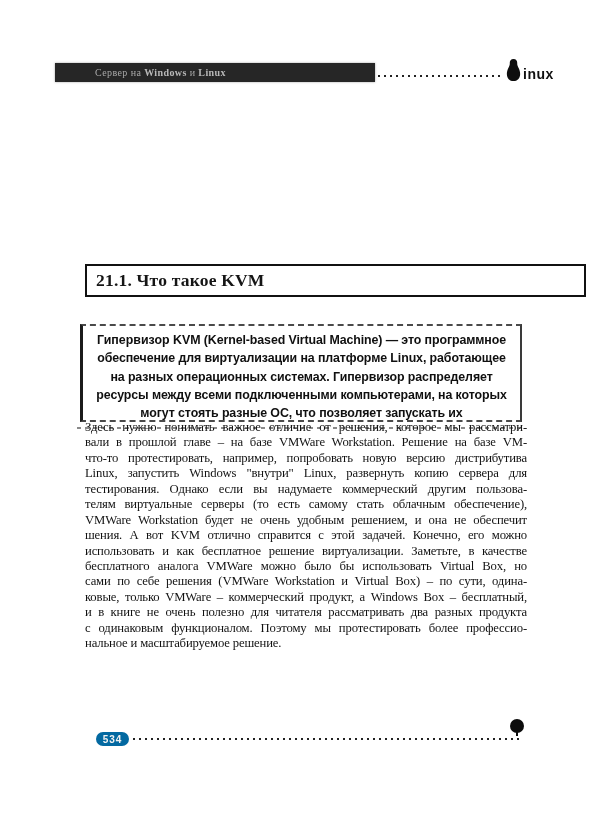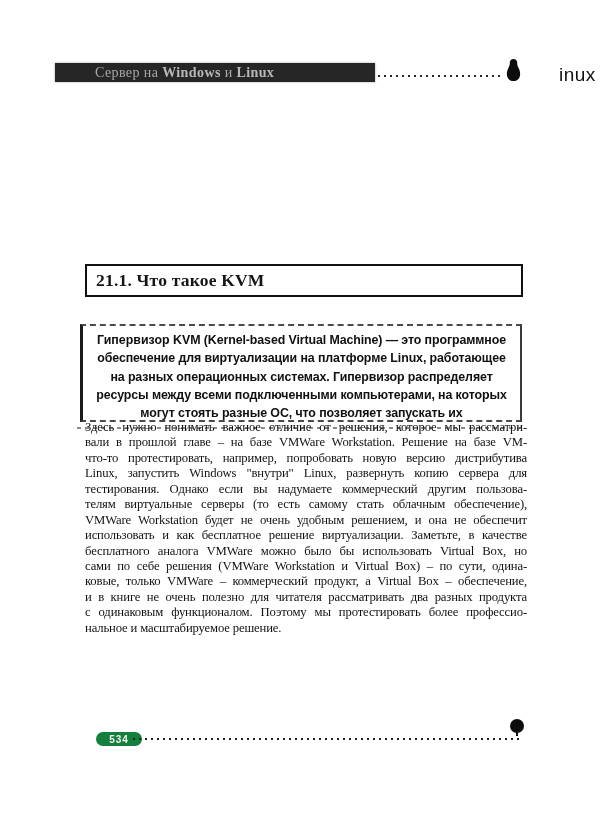--- a/index.html
+++ b/index.html
@@ -15,45 +15,44 @@
 
   
   .header-bar {
     left: 55px; top: 63px; width: 320px; height: 19px;
     background: #262626;
     box-shadow: 0 0 2px #44444480;
     display: flex; align-items: center;
     padding-left: 40px; box-sizing: border-box;
   }
   .header-bar .series {
-    font-size: 14px; letter-spacing: 0.4px;
+    font-size: 10px; letter-spacing: 0.4px;
     color: #a8a8a8; white-space: nowrap;
   }
   .header-bar .series b { color: #b8b8b8; }
   .dotted-rule {
     height: 2px;
     background: repeating-linear-gradient(90deg, #222 0 2px, transparent 2px 6px);
   }
   .header-rule { left: 378px; top: 75px; width: 125px; }
   .linux-logo {
     left: 504px; top: 57px; width: 72px; height: 25px;
     display: flex; align-items: flex-end; gap: 0px;
   }
   .linux-logo svg { display: block; }
   .linux-logo .logo-text {
     font-family: "Liberation Sans", sans-serif;
-    font-weight: 400; font-size: 19px; line-height: 13px;
+    font-weight: 700; font-size: 14px; line-height: 13px;
     letter-spacing: 0.5px; color: #111;
     padding-bottom: 1px;
-    margin-left: 36px;
   }
 
   
   .heading-box {
-    left: 85px; top: 264px; width: 438px; height: 33px;
+    left: 85px; top: 264px; width: 501px; height: 33px;
     border: 2px solid #111; box-sizing: border-box;
     display: flex; align-items: center;
     padding-left: 9px;
     background: #fff;
   }
   .heading-box .heading-text {
     font-weight: 700; font-size: 17.5px; letter-spacing: 0.2px;
     white-space: nowrap;
   }
 
@@ -89,22 +88,22 @@
   .body-paragraph .bline {
     text-align: justify;
     text-align-last: justify;
     white-space: normal;
     overflow: hidden; height: 15.45px;
   }
   .body-paragraph .bline:last-child { text-align-last: left; }
 
   
   .page-badge {
-    left: 96px; top: 732px; width: 46px; height: 14px;
-    background: #15803d; border-radius: 7px;
+    left: 96px; top: 732px; width: 33px; height: 14px;
+    background: #0369a1; border-radius: 7px;
     display: flex; align-items: center; justify-content: center;
     font-family: "Liberation Sans", sans-serif;
     font-size: 10px; font-weight: 700; letter-spacing: 1px;
     color: #f2f2f2;
   }
   .footer-rule { left: 133px; top: 738px; width: 388px; }
   .end-dot {
     left: 510px; top: 719px; width: 14px; height: 14px;
     background: #0c0c0c; border-radius: 50%;
   }
@@ -141,24 +140,25 @@
 
 <div class="abs body-paragraph">
 
 <div class="bline">Здесь нужно понимать важное отличие от решения, которое мы рассматри-</div>
     <div class="bline">вали в прошлой главе – на базе VMWare Workstation. Решение на базе VM-</div>
     <div class="bline">что-то протестировать, например, попробовать новую версию дистрибутива</div>
     <div class="bline">Linux, запустить Windows "внутри" Linux, развернуть копию сервера для</div>
     <div class="bline">тестирования. Однако если вы надумаете коммерческий другим пользова-</div>
     <div class="bline">телям виртуальные серверы (то есть самому стать облачным обеспечение),</div>
     <div class="bline">VMWare Workstation будет не очень удобным решением, и она не обеспечит</div>
+    <div class="bline">шения. А вот KVM отлично справится с этой задачей. Конечно, его можно</div>
     <div class="bline">использовать и как бесплатное решение виртуализации. Заметьте, в качестве</div>
     <div class="bline">бесплатного аналога VMWare можно было бы использовать Virtual Box, но</div>
     <div class="bline">сами по себе решения (VMWare Workstation и Virtual Box) – по сути, одина-</div>
-    <div class="bline">ковые, только VMWare – коммерческий продукт, а Virtual Box – обеспечение,</div>
+    <div class="bline">ковые, только VMWare – коммерческий продукт, а Windows Box – бесплатный,</div>
     <div class="bline">и в книге не очень полезно для читателя рассматривать два разных продукта</div>
     <div class="bline">с одинаковым функционалом. Поэтому мы протестировать более профессио-</div>
     <div class="bline">нальное и масштабируемое решение.</div>
   </div>
 
 <div class="abs page-badge">
   <span>534</span>
 </div>
 <div class="abs dotted-rule footer-rule"></div>
 <div class="abs end-dot"></div>

